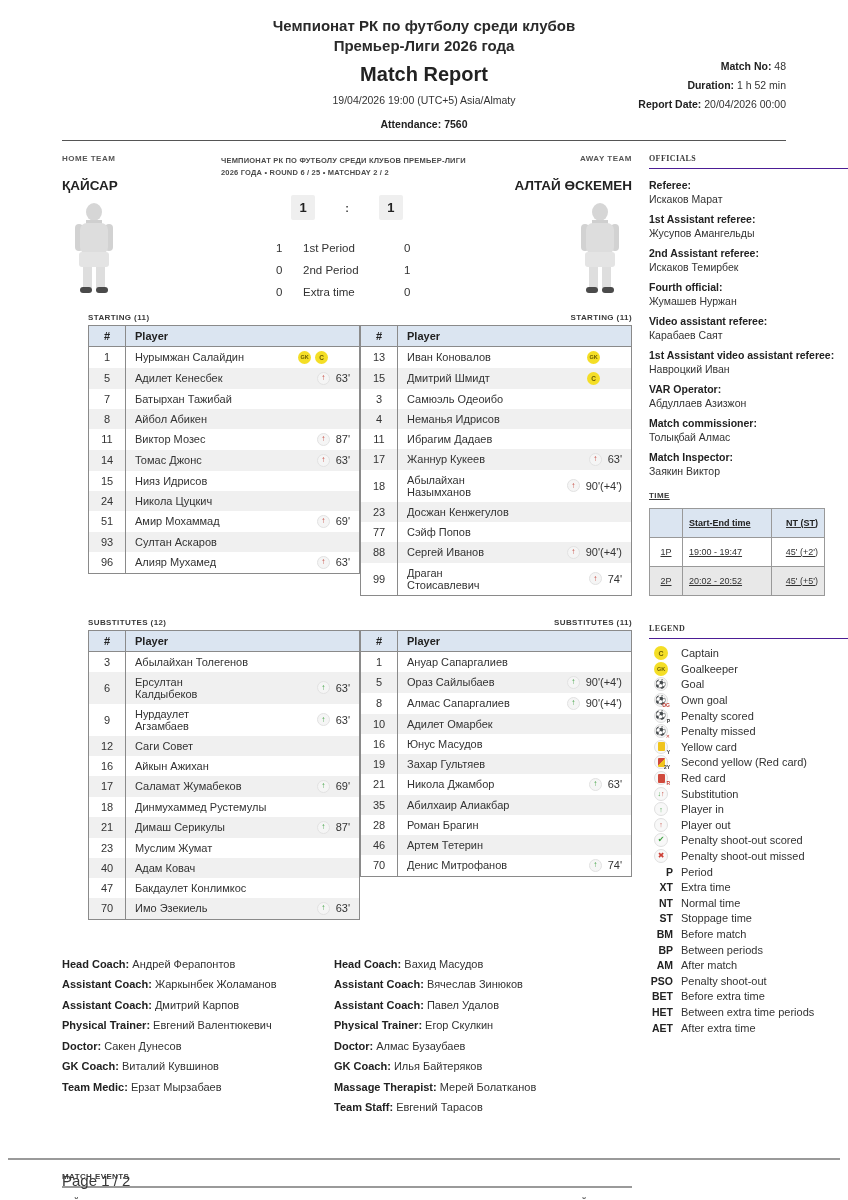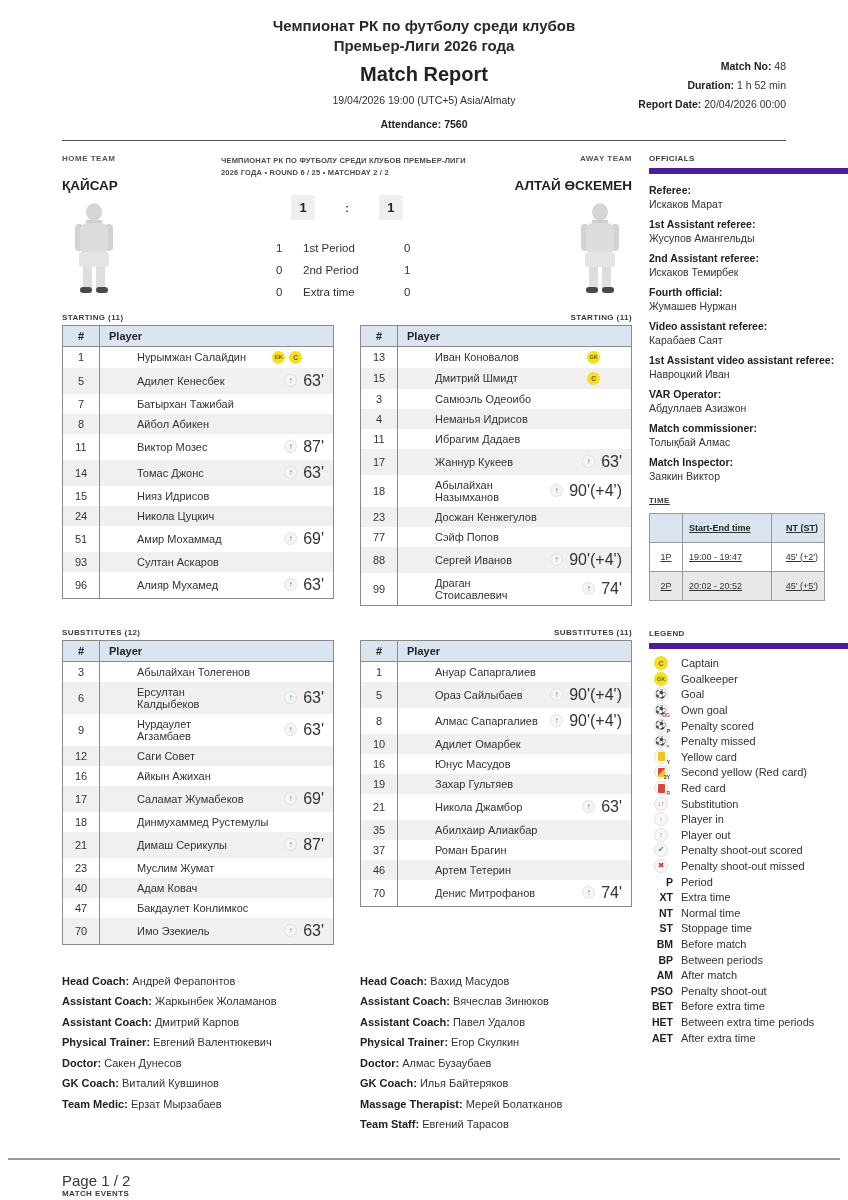--- a/index.html
+++ b/index.html
@@ -32,59 +32,59 @@
   .center-col { text-align:left; padding-top:1px; }
   .comp-line { font-size:7.5px; font-weight:bold; color:#4a4a4a; letter-spacing:.2px; line-height:1.7; max-width:252px; margin:0 auto; }
   .score-row { display:flex; justify-content:center; align-items:center; gap:30px; margin-top:15px; }
   .score-box { width:24px; height:25px; background:#efefef; border-radius:2px; display:flex; align-items:center; justify-content:center; font-size:13px; font-weight:bold; color:#222; }
   .score-sep { font-size:11px; font-weight:bold; color:#444; }
   .periods { margin-top:22px; display:flex; flex-direction:column; gap:10px; align-items:center; }
   .period-row { display:grid; grid-template-columns:14px 88px 14px; gap:13px; font-size:11.5px; color:#333; align-items:center; }
   .period-row .pl { white-space:nowrap; }
 
   
-  .rosters { display:flex; justify-content:space-between; margin-top:14px; align-items:flex-start; }
+  .rosters { display:flex; justify-content:flex-end; margin-top:14px; align-items:flex-start; }
   .roster { width:272px; }
   .roster-label { font-size:8px; font-weight:bold; color:#3a3a3a; letter-spacing:.4px; margin-bottom:3px; }
   .roster-label.right { text-align:right; }
   table.roster-table { width:100%; border-collapse:collapse; border:1px solid #8a8a8a; }
   .roster-table th { background:#dbe5f1; font-size:11px; text-align:left; padding:4px 9px; border-bottom:1px solid #8a8a8a; color:#222; }
   .roster-table th.num { width:32px; text-align:center; border-right:1px solid #8a8a8a; padding:4px 2px; }
   .roster-table td { font-size:11px; color:#333; padding:4px 9px; }
   .roster-table td.num { text-align:center; border-right:1px solid #8a8a8a; padding:4px 2px; }
   .roster-table tbody tr:nth-child(even) td { background:#f0f0f0; }
-  .cellflex { display:flex; align-items:center; gap:6px;margin-left:28px; }
+  .cellflex { display:flex; align-items:center; gap:6px; }
   .has-evt .pname { max-width:108px; }
   .badges { margin-left:auto; margin-right:22px; display:flex; gap:4px; }
   .badge { width:13px; height:13px; border-radius:50%; background:#f4de26; color:#6a5c00; font-weight:bold; font-size:6.5px; display:inline-flex; align-items:center; justify-content:center; flex:0 0 13px; }
   .badge.gk { font-size:5.5px; }
   .evt { margin-left:auto; display:flex; align-items:center; gap:6px; }
   .evt-icon { width:13px; height:13px; flex:0 0 13px; border-radius:50%; background:#f5f5f5; border:1px solid #e2e2e2; box-sizing:border-box; display:inline-flex; align-items:center; justify-content:center; font-size:8px; line-height:1; font-weight:bold; }
   .evt-icon.in { color:#3fa142; }
   .evt-icon.out { color:#c4473c; }
-  .evt-time { font-size:16px; color:#333; white-space:nowrap; }
+  .evt-time { font-size:11px; color:#333; white-space:nowrap; }
 
   
-  .staffs { display:flex; justify-content:space-between; margin-top:30px;gap:14px; }
+  .staffs { display:flex; margin-top:38px; }
   .staff-col { width:272px; }
   .staff-line { font-size:11px; margin-bottom:8.5px; color:#333; }
   .staff-line b { color:#222; }
 
   
   .events { margin-top:50px; }
   .events-head { font-size:8px; font-weight:bold; letter-spacing:.4px; color:#3a3a3a; border-bottom:2px solid #9a9a9a; padding-bottom:5px; }
   .events-teams { display:flex; justify-content:space-between; font-size:8.5px; font-weight:bold; color:#333; margin-top:10px; }
   .events-bar { display:grid; grid-template-columns:1fr 52px 1fr; height:22px; border:1px solid #7f7f7f; margin-top:6px; }
   .ev-cell { background:#e8eef7; }
   .ev-cell.l { border-right:1px solid #7f7f7f; }
   .ev-mid { background:#f3f4f6; border-right:1px solid #7f7f7f; display:flex; align-items:center; justify-content:center; font-size:10px; font-weight:bold; color:#222; }
 
   
   .sec-label { font-size:8px; font-weight:bold; letter-spacing:.4px; color:#3a3a3a; }
-  .officials-head, .legend-head { border-bottom:6px solid #4c1d95; padding-bottom:5px; margin-bottom:10px; }
+  .officials-head, .legend-head { border-bottom:1px solid #4c1d95; padding-bottom:5px; margin-bottom:10px;font-family:Liberation Serif, serif; }
   .off-item { margin-bottom:8px; }
   .off-label { font-size:10.5px; font-weight:bold; color:#222; white-space:nowrap; }
   .off-value { font-size:10.5px; color:#333; white-space:nowrap; margin-top:2px; }
   .time-sec { margin-top:14px;text-decoration:underline; }
   table.time-table { border-collapse:collapse; margin-top:8px; }
   .time-table th, .time-table td { border:1px solid #999; font-size:9px; padding:9px 6px; white-space:nowrap; }
   .time-table th { background:#dbe5f1; font-weight:bold; text-align:left; color:#222; }
   .time-table th.c1 { width:20px; }
   .time-table th.c2 { width:76px; }
   .time-table th.c3 { width:40px; text-align:right; }
@@ -663,21 +663,21 @@
               </tr>
               <tr>
                 <td class="num">35</td>
                 <td class="player">
                   <div class="cellflex">
                     <span class="pname">Абилхаир Алиакбар</span>
                   </div>
                 </td>
               </tr>
               <tr>
-                <td class="num">37</td>
+                <td class="num">28</td>
                 <td class="player">
                   <div class="cellflex">
                     <span class="pname">Роман Брагин</span>
                   </div>
                 </td>
               </tr>
               <tr>
                 <td class="num">46</td>
                 <td class="player">
                   <div class="cellflex">

